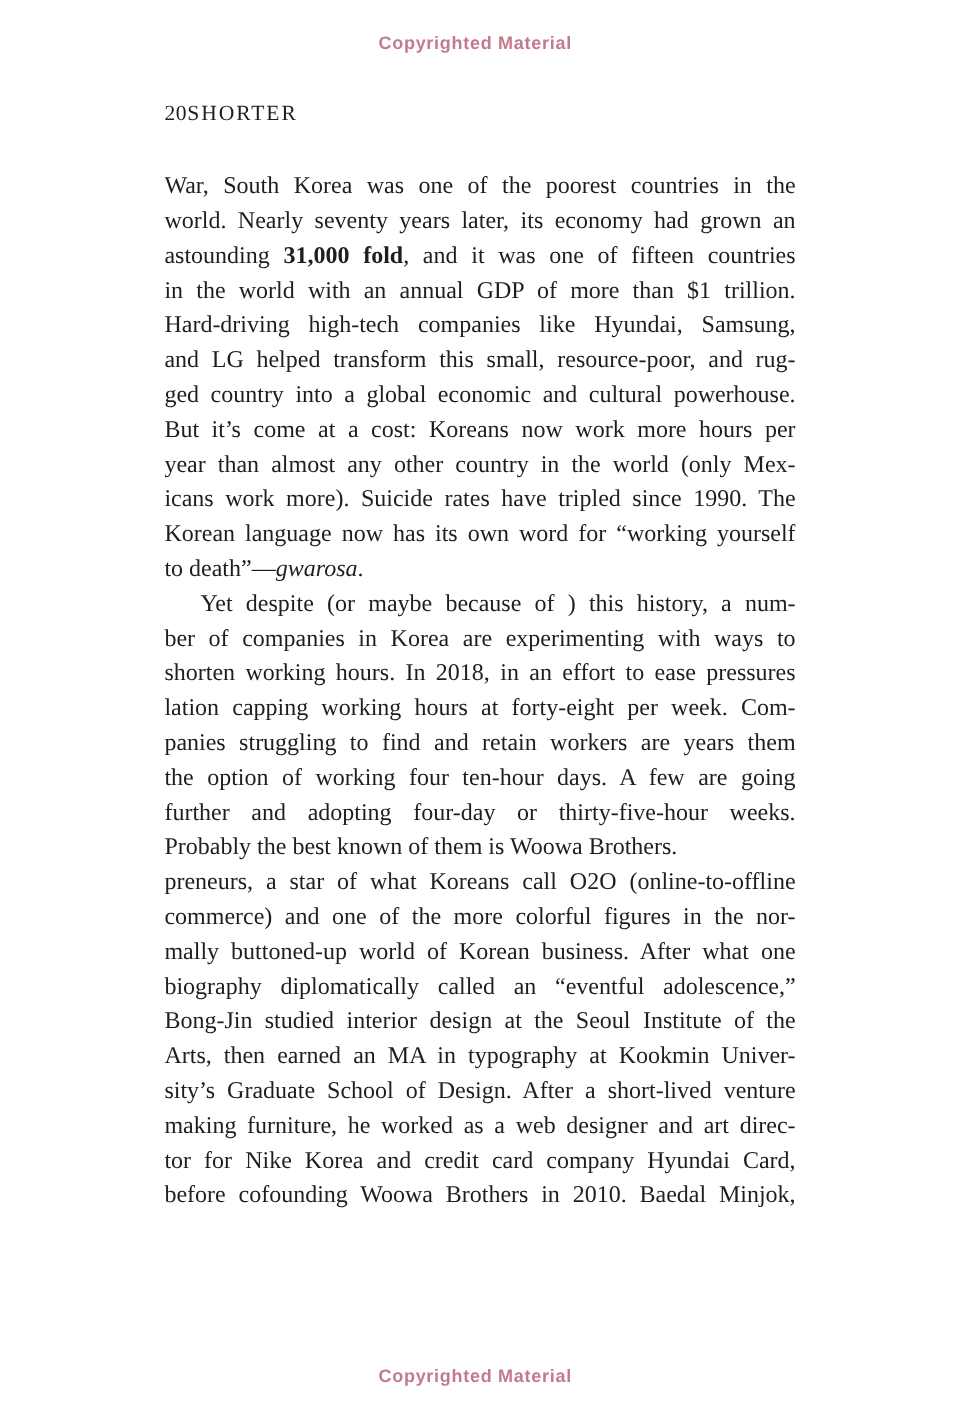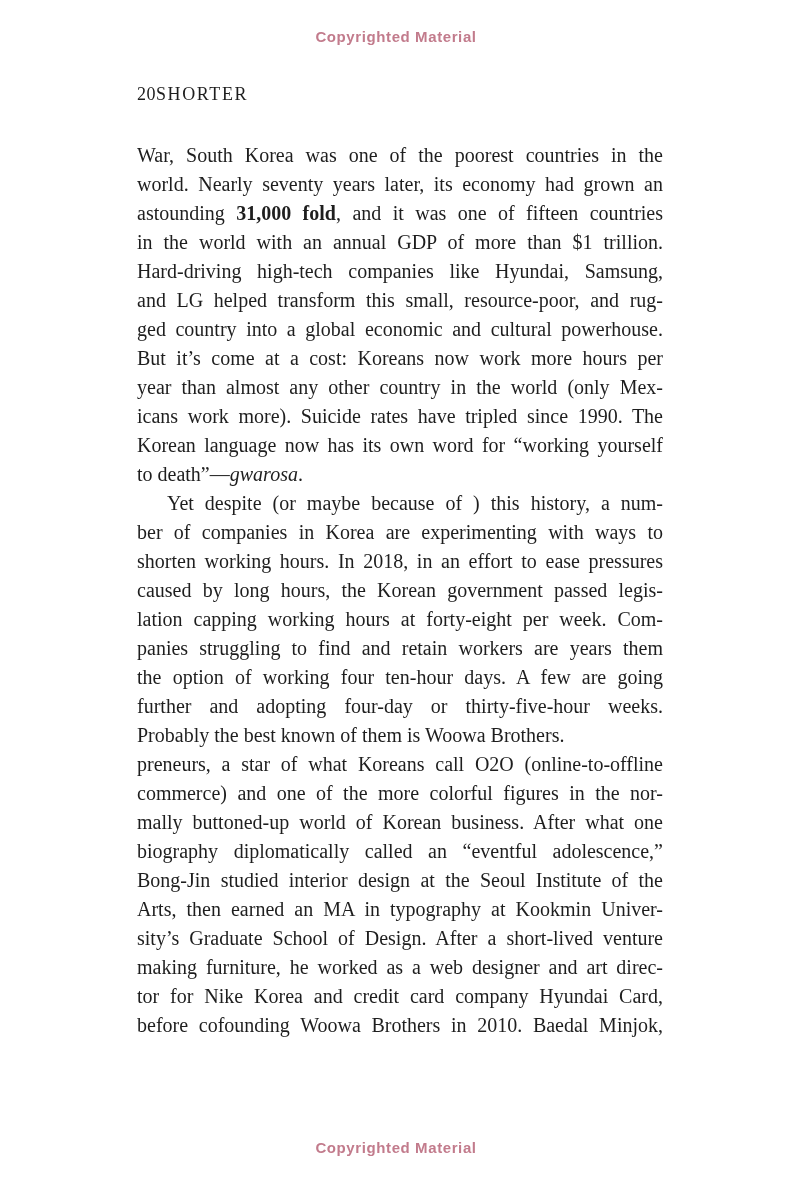--- a/index.html
+++ b/index.html
@@ -87,21 +87,20 @@
       <div class="line"><span>and LG helped transform this small, resource-poor, and rug-</span></div>
       <div class="line"><span>ged country into a global economic and cultural powerhouse.</span></div>
       <div class="line"><span>But it’s come at a cost: Koreans now work more hours per</span></div>
       <div class="line"><span>year than almost any other country in the world (only Mex-</span></div>
       <div class="line"><span>icans work more). Suicide rates have tripled since 1990. The</span></div>
       <div class="line"><span>Korean language now has its own word for “working yourself</span></div>
       <div class="line left-last"><span>to death”—</span><span class="italic">gwarosa</span><span>.</span></div>
       <div class="line indent"><span>Yet despite (or maybe because of ) this history, a num-</span></div>
       <div class="line"><span>ber of companies in Korea are experimenting with ways to</span></div>
       <div class="line"><span>shorten working hours. In 2018, in an effort to ease pressures</span></div>
-      <div class="line"><span>caused by long hours, the Korean government passed legis-</span></div>
       <div class="line"><span>lation capping working hours at forty-eight per week. Com-</span></div>
       <div class="line"><span>panies struggling to find and retain workers are years them</span></div>
       <div class="line"><span>the option of working four ten-hour days. A few are going</span></div>
       <div class="line"><span>further and adopting four-day or thirty-five-hour weeks.</span></div>
       <div class="line left-last"><span>Probably the best known of them is Woowa Brothers.</span></div>
       <div class="line"><span>preneurs, a star of what Koreans call O2O (online-to-offline</span></div>
       <div class="line"><span>commerce) and one of the more colorful figures in the nor-</span></div>
       <div class="line"><span>mally buttoned-up world of Korean business. After what one</span></div>
       <div class="line"><span>biography diplomatically called an “eventful adolescence,”</span></div>
       <div class="line"><span>Bong-Jin studied interior design at the Seoul Institute of the</span></div>

